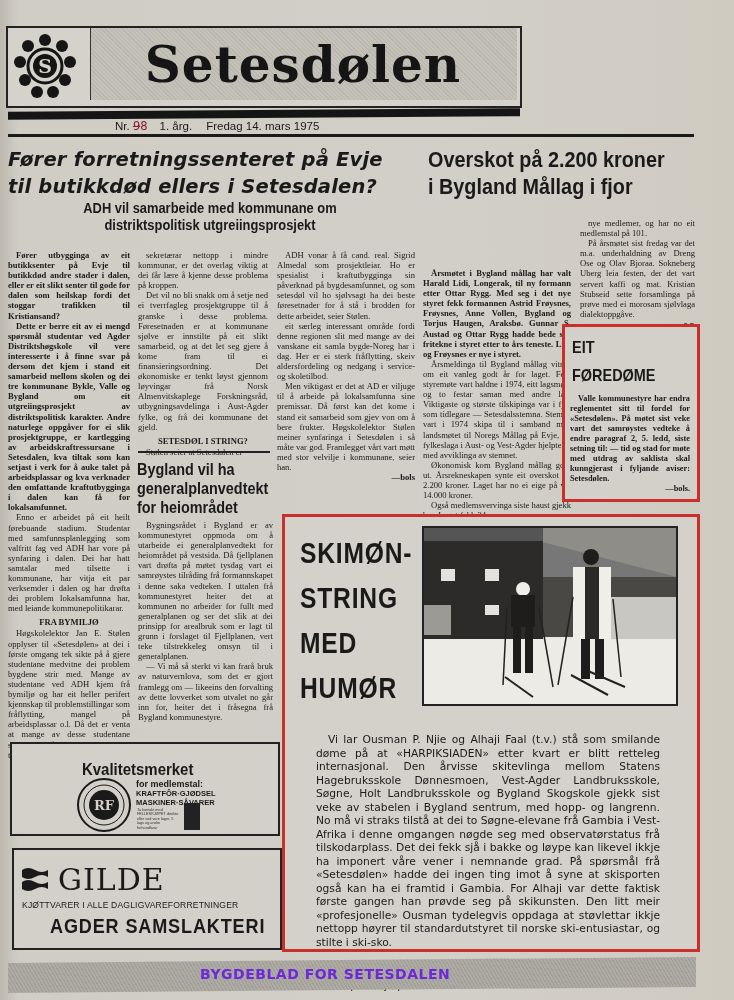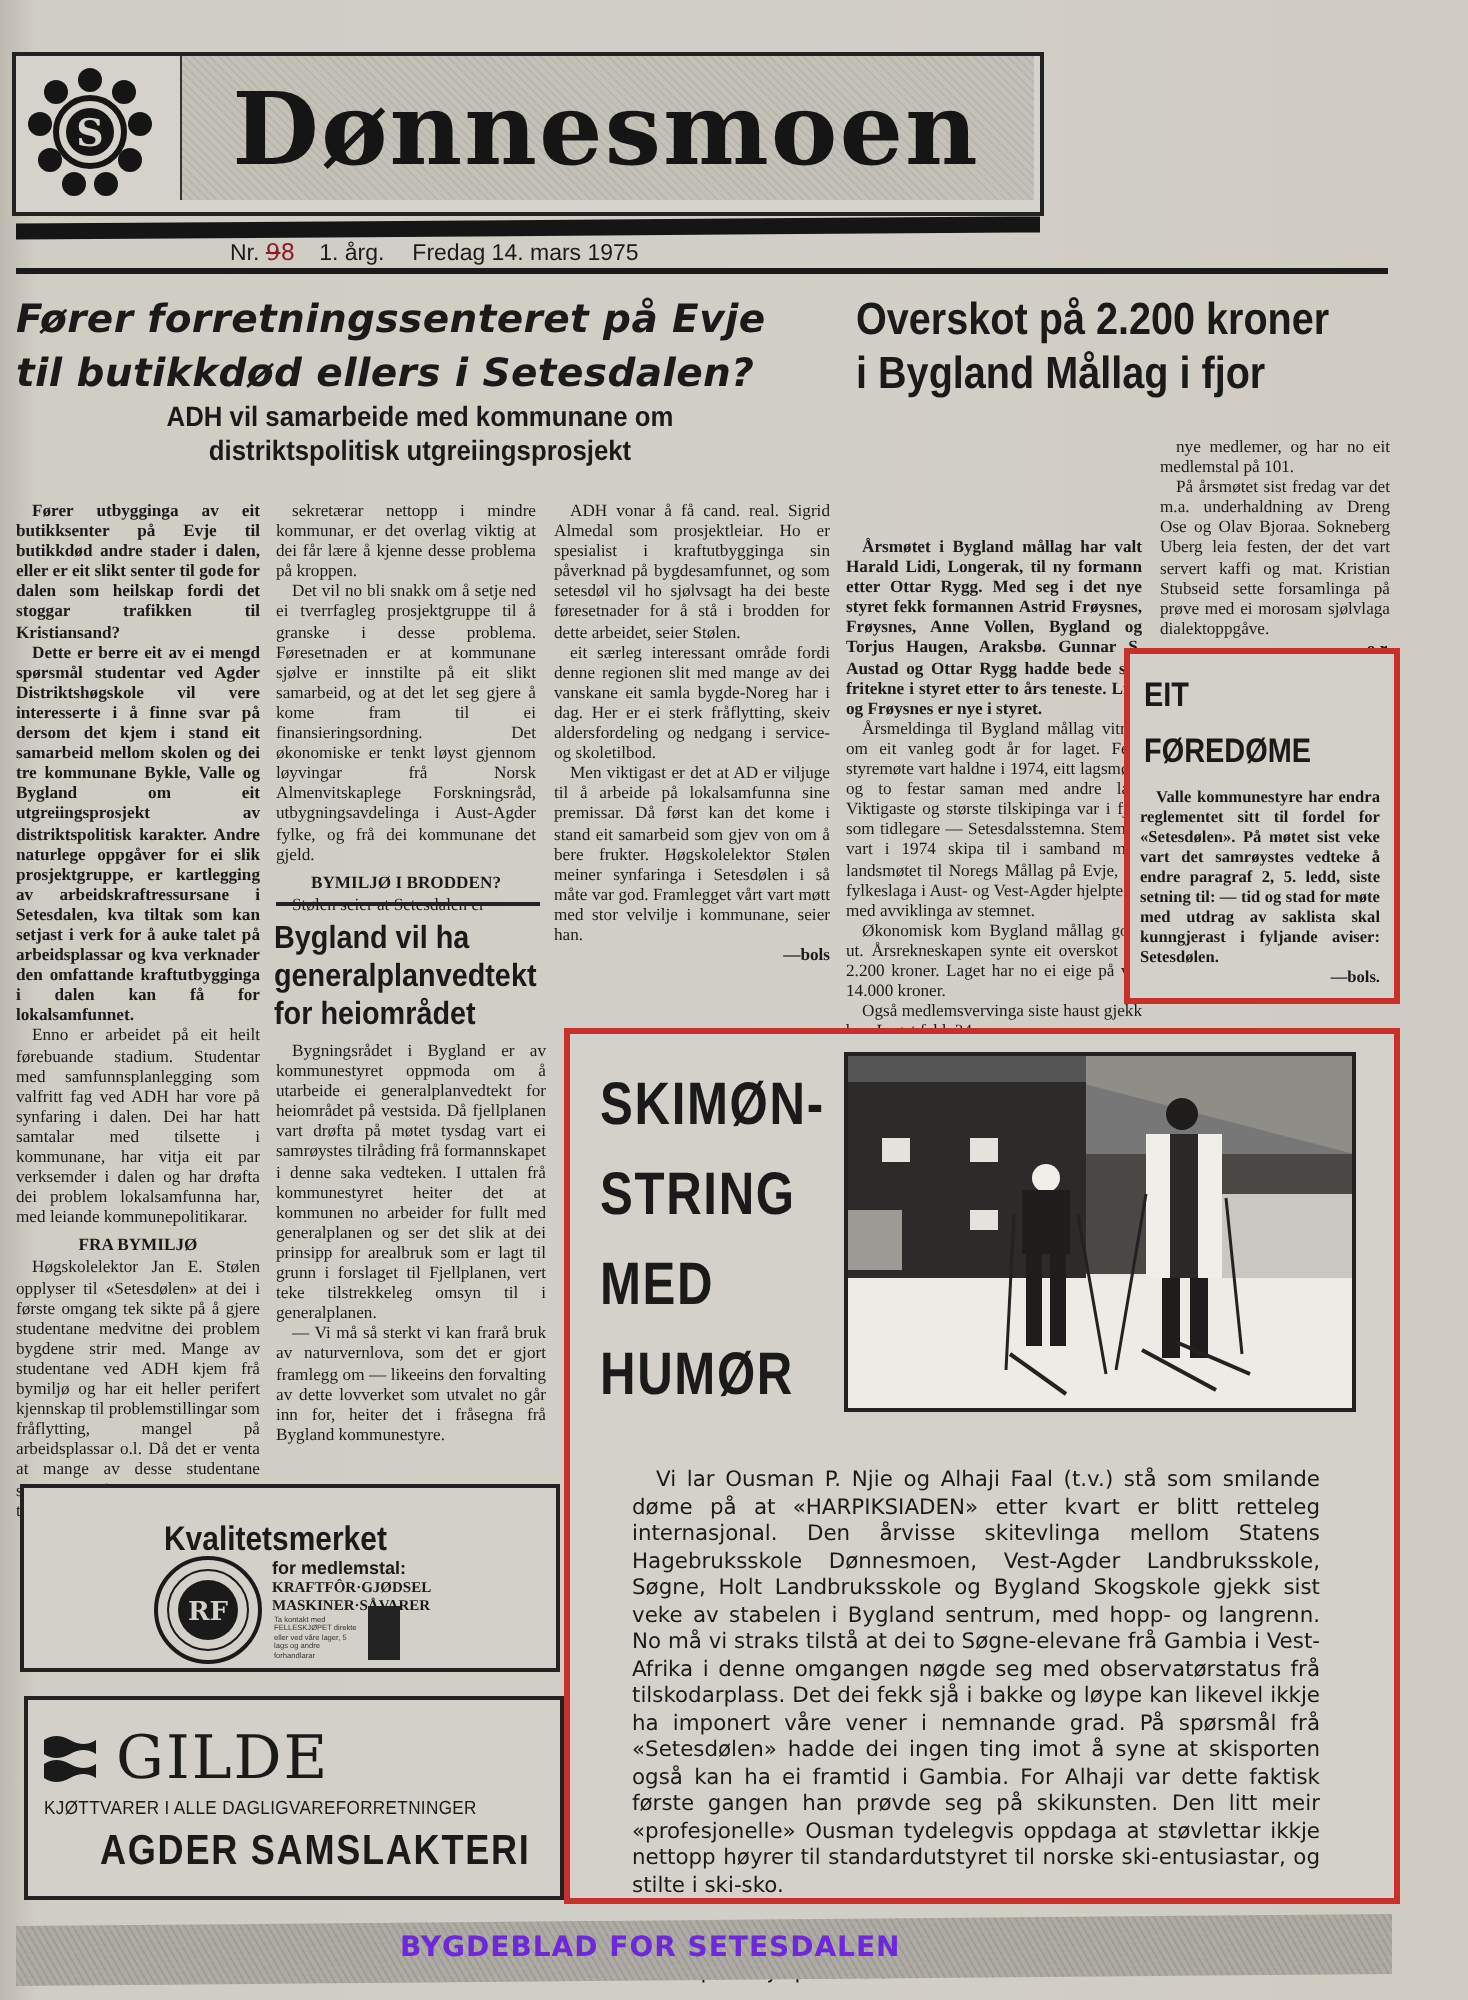--- a/index.html
+++ b/index.html
@@ -48,21 +48,21 @@
   .box2{left:282px;top:514px;width:412px;height:432px;border:3px solid #c9302c;background:#d4d1ca;}
   .ski-title{left:300px;top:530px;font-family:"Liberation Sans",sans-serif;font-weight:bold;font-size:30px;line-height:45px;transform:scaleX(0.82);transform-origin:left top;letter-spacing:1px;}
   .photo{left:422px;top:526px;width:254px;height:178px;border:1px solid #222;overflow:hidden;background:#e9e8e4;}
   .ski-body{left:300px;top:717px;width:376px;font-family:"DejaVu Sans",sans-serif;font-size:10.7px;line-height:13.5px;text-align:justify;}
   .ski-body p{margin:16px;text-indent:12px;}
 
   
   .ad1{left:10px;top:742px;width:266px;height:90px;border:2px solid #222;background:#d3d0c9;}
   .ad1-title{left:82px;top:760px;font-family:"Liberation Sans",sans-serif;font-weight:bold;font-size:17px;transform:scaleX(0.88);transform-origin:left top;}
   .ad1-sub{left:136px;top:779px;font-family:"Liberation Sans",sans-serif;font-weight:bold;font-size:9px;}
-  .ad1-lines{left:136px;top:789px;font-family:Liberation Serif, serif;font-weight:bold;font-size:7.5px;line-height:9px;}
+  .ad1-lines{left:136px;top:789px;font-family:Liberation Sans, sans-serif;font-weight:bold;font-size:7.5px;line-height:9px;}
   .ad1-small{left:137px;top:808px;font-family:"Liberation Sans",sans-serif;font-size:3.8px;line-height:4.4px;width:44px;color:#333;}
   .ad1-badge{left:184px;top:803px;width:16px;height:27px;background:#222;}
   .ad1-seal{left:76px;top:777px;width:56px;height:56px;}
   .ad2{left:12px;top:848px;width:266px;height:98px;border:2px solid #222;background:#d3d0c9;}
   .ad2-brand{left:58px;top:862px;font-family:"DejaVu Serif",serif;font-weight:normal;font-size:30px;letter-spacing:1px;}
   .ad2-wave{left:22px;top:866px;width:26px;height:28px;}
   .ad2-line{left:22px;top:899px;font-family:"Liberation Sans",sans-serif;font-size:9.5px;letter-spacing:0.2px;transform:scaleX(0.9);transform-origin:left top;}
   .ad2-name{left:50px;top:914px;font-family:"Liberation Sans",sans-serif;font-weight:bold;font-size:21px;letter-spacing:1px;transform:scaleX(0.86);transform-origin:left top;}
 
   
@@ -85,21 +85,21 @@
       <circle cx="27" cy="62" r="6"></circle>
     <circle cx="15" cy="50" r="6"></circle>
       <circle cx="10" cy="32" r="6"></circle>
       <circle cx="18" cy="16" r="6"></circle>
   </g>
   <circle cx="35" cy="36" r="17" fill="#d5d2cb" stroke="#151515" stroke-width="3"></circle>
   <circle cx="35" cy="36" r="12" fill="#151515"></circle>
   <text x="35" y="43" text-anchor="middle" font-family="DejaVu Serif, serif" font-weight="bold" font-size="19" fill="#d5d2cb">S</text>
 </svg>
 <div class="abs mast-title-bg"></div>
-<div class="abs mast-title">Dønnesmoen</div>
+<div class="abs mast-title">Setesdølen</div>
 <div class="abs mast-rule"></div>
 <div class="abs issue">
   <span><span>Nr.</span> <s class="num-hand">9</s><span class="num-hand">8</span></span>
   <span>1. årg.</span>
   <span class="date">Fredag 14. mars 1975</span>
 </div>
 <div class="abs top-rule"></div>
 
 <div class="abs h1">Fører forretningssenteret på Evje til butikkdød ellers i Setesdalen?</div>
 <div class="abs h1sub">ADH vil samarbeide med kommunane om distriktspolitisk utgreiingsprosjekt</div>
@@ -107,21 +107,21 @@
 <div class="abs col c1">
   <p class="bold-text">Fører utbygginga av eit butikksenter på Evje til butikkdød andre stader i dalen, eller er eit slikt senter til gode for dalen som heilskap fordi det stoggar trafikken til Kristiansand?</p>
   <p class="bold-text">Dette er berre eit av ei mengd spørsmål studentar ved Agder Distriktshøgskole vil vere interesserte i å finne svar på dersom det kjem i stand eit samarbeid mellom skolen og dei tre kommunane Bykle, Valle og Bygland om eit utgreiingsprosjekt av distriktspolitisk karakter. Andre naturlege oppgåver for ei slik prosjektgruppe, er kartlegging av arbeidskraftressursane i Setesdalen, kva tiltak som kan setjast i verk for å auke talet på arbeidsplassar og kva verknader den omfattande kraftutbygginga i dalen kan få for lokalsamfunnet.</p>
   <p>Enno er arbeidet på eit heilt førebuande stadium. Studentar med samfunnsplanlegging som valfritt fag ved ADH har vore på synfaring i dalen. Dei har hatt samtalar med tilsette i kommunane, har vitja eit par verksemder i dalen og har drøfta dei problem lokalsamfunna har, med leiande kommunepolitikarar.</p>
   <p class="sub">FRA BYMILJØ</p>
   <p>Høgskolelektor Jan E. Stølen opplyser til «Setesdølen» at dei i første omgang tek sikte på å gjere studentane medvitne dei problem bygdene strir med. Mange av studentane ved ADH kjem frå bymiljø og har eit heller perifert kjennskap til problemstillingar som fråflytting, mangel på arbeidsplassar o.l. Då det er venta at mange av desse studentane seinare vil gå ut i arbeidslivet som t.d. formannskaps-</p>
 </div>
 <div class="abs col c2">
   <p>sekretærar nettopp i mindre kommunar, er det overlag viktig at dei får lære å kjenne desse problema på kroppen.</p>
   <p>Det vil no bli snakk om å setje ned ei tverrfagleg prosjektgruppe til å granske i desse problema. Føresetnaden er at kommunane sjølve er innstilte på eit slikt samarbeid, og at det let seg gjere å kome fram til ei finansieringsordning. Det økonomiske er tenkt løyst gjennom løyvingar frå Norsk Almenvitskaplege Forskningsråd, utbygningsavdelinga i Aust-Agder fylke, og frå dei kommunane det gjeld.</p>
-  <p class="sub">BYMILJØ I BRODDEN?</p>
+  <p class="sub">SETESDØL I STRING?</p>
   <p>Stølen seier at Setesdalen er</p>
 </div>
 <div class="abs col c3">
   <p>ADH vonar å få cand. real. Sigrid Almedal som prosjektleiar. Ho er spesialist i kraftutbygginga sin påverknad på bygdesamfunnet, og som setesdøl vil ho sjølvsagt ha dei beste føresetnader for å stå i brodden for dette arbeidet, seier Stølen.</p>
   <p>eit særleg interessant område fordi denne regionen slit med mange av dei vanskane eit samla bygde-Noreg har i dag. Her er ei sterk fråflytting, skeiv aldersfordeling og nedgang i service- og skoletilbod.</p>
   <p>Men viktigast er det at AD er viljuge til å arbeide på lokalsamfunna sine premissar. Då først kan det kome i stand eit samarbeid som gjev von om å bere frukter. Høgskolelektor Stølen meiner synfaringa i Setesdølen i så måte var god. Framlegget vårt vart møtt med stor velvilje i kommunane, seier han.</p>
   <p class="sig">—bols</p>
 </div>
 
 <div class="abs sep-rule"></div>

